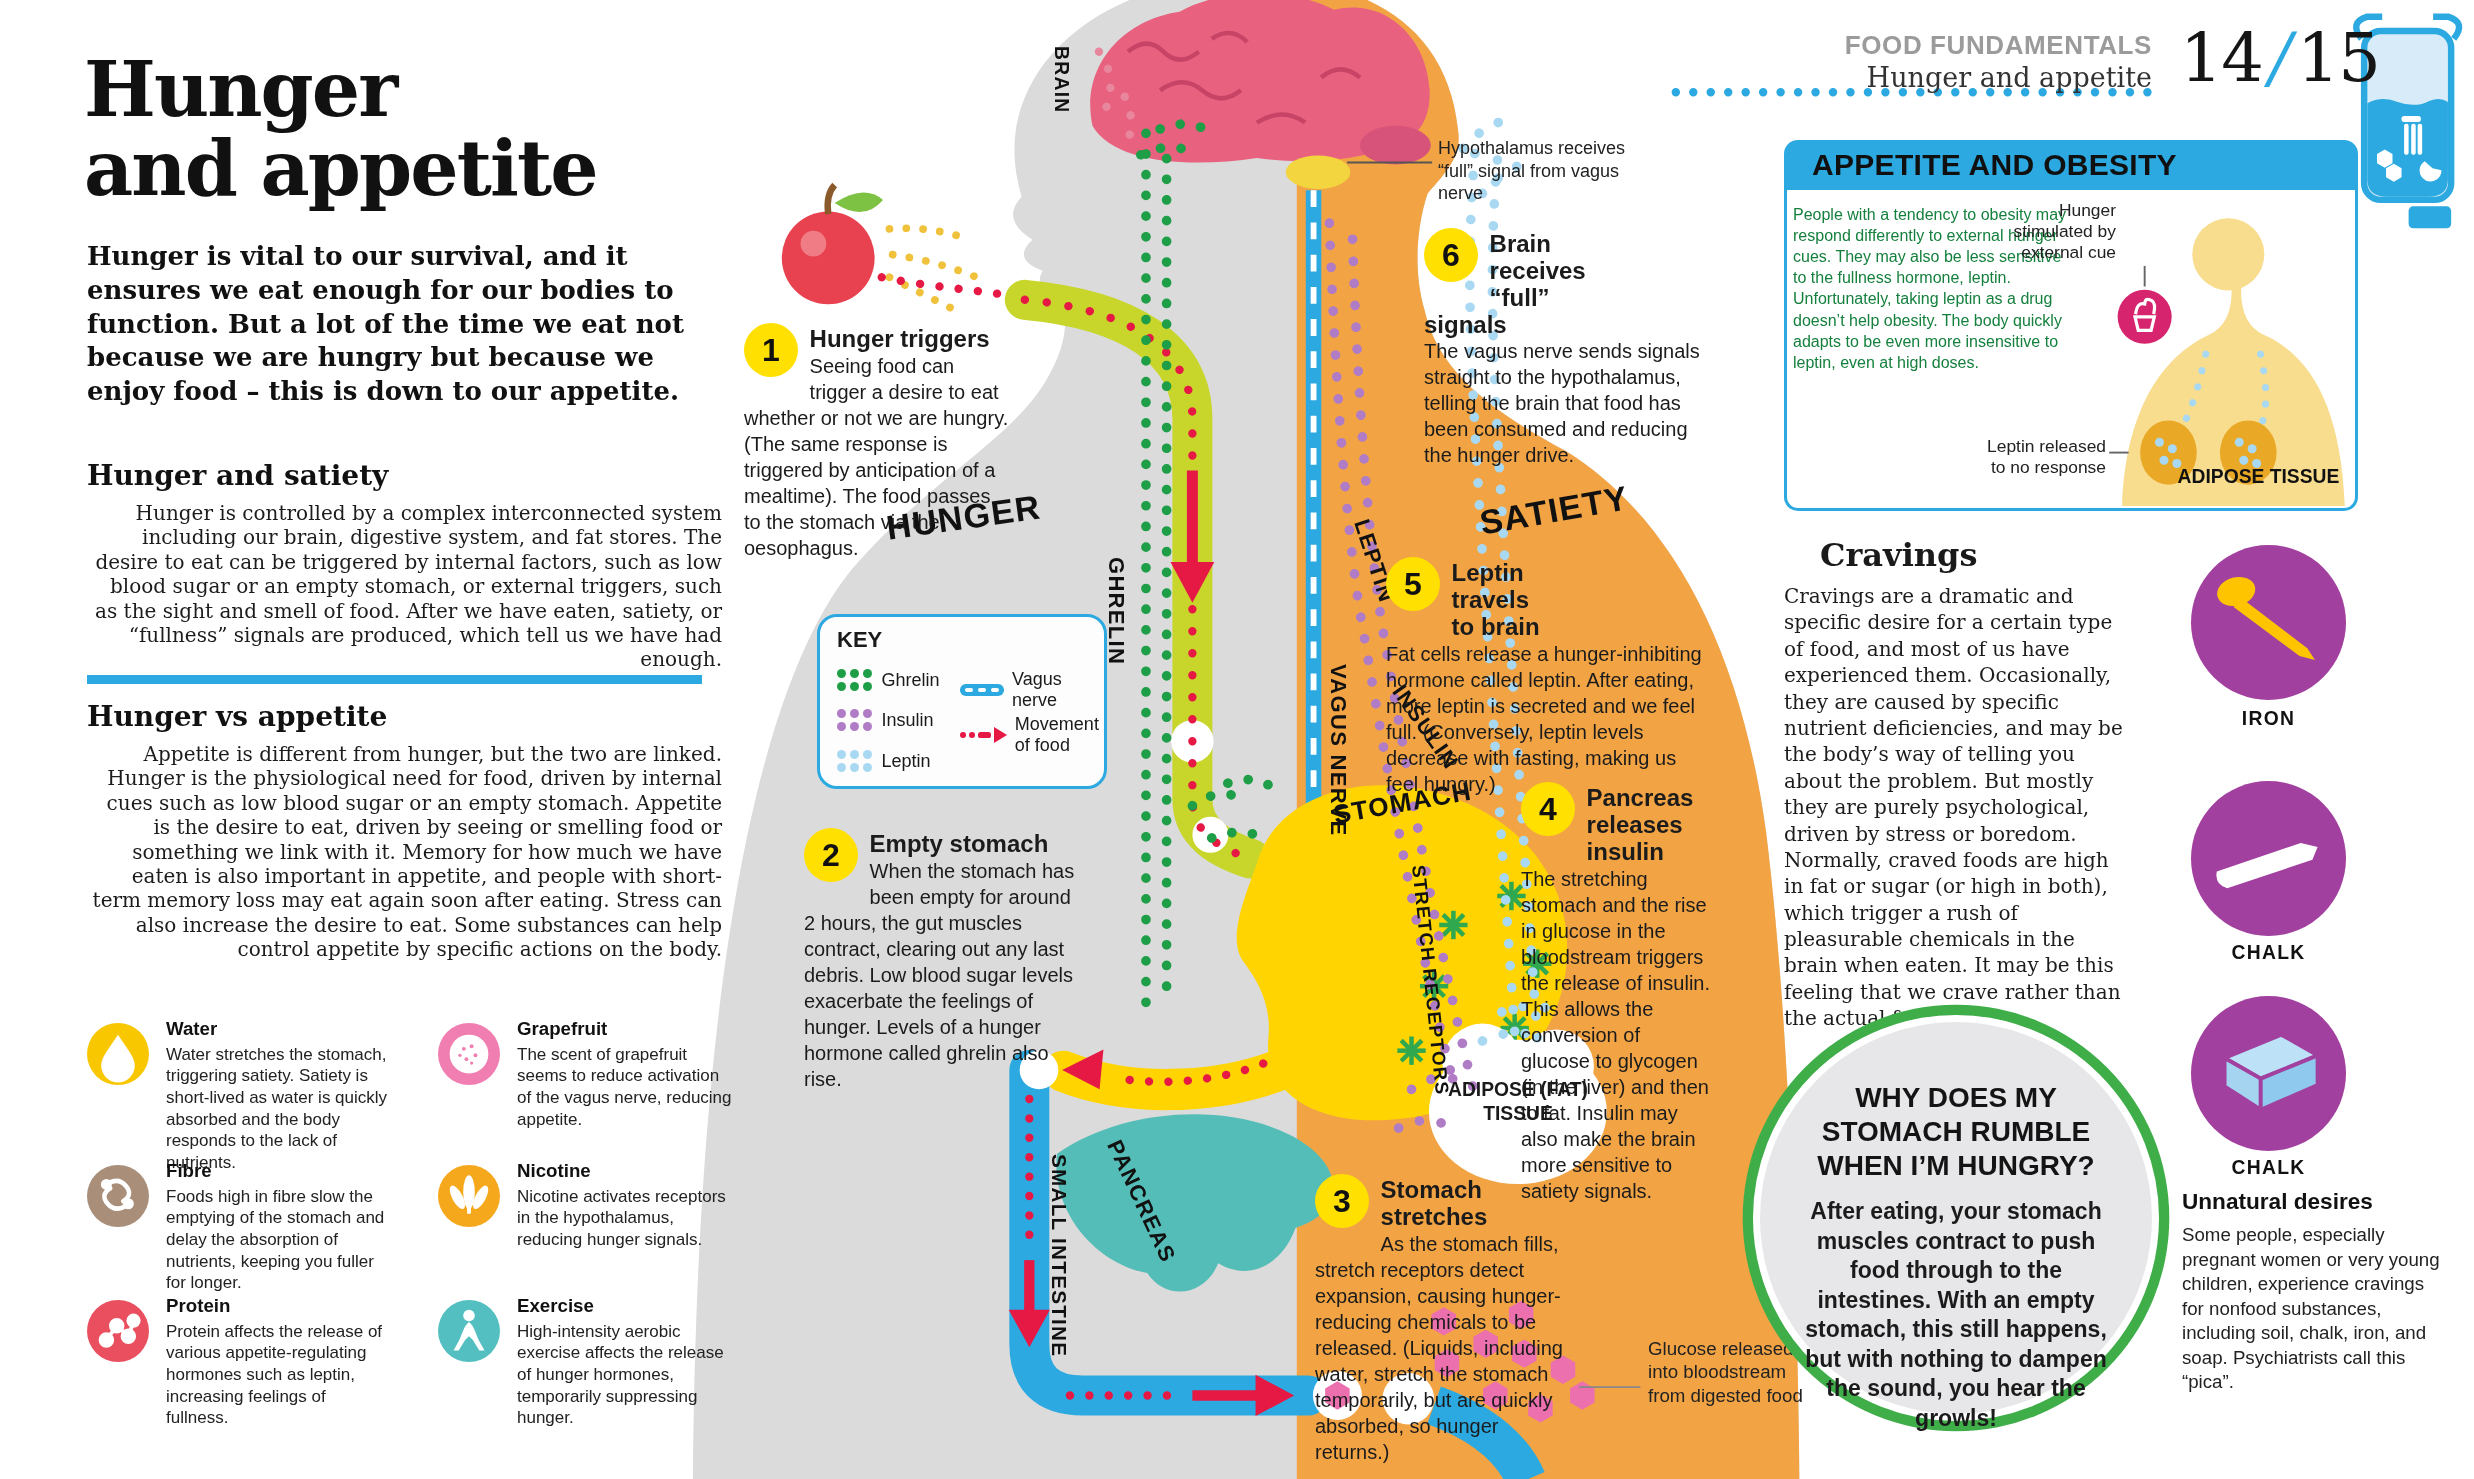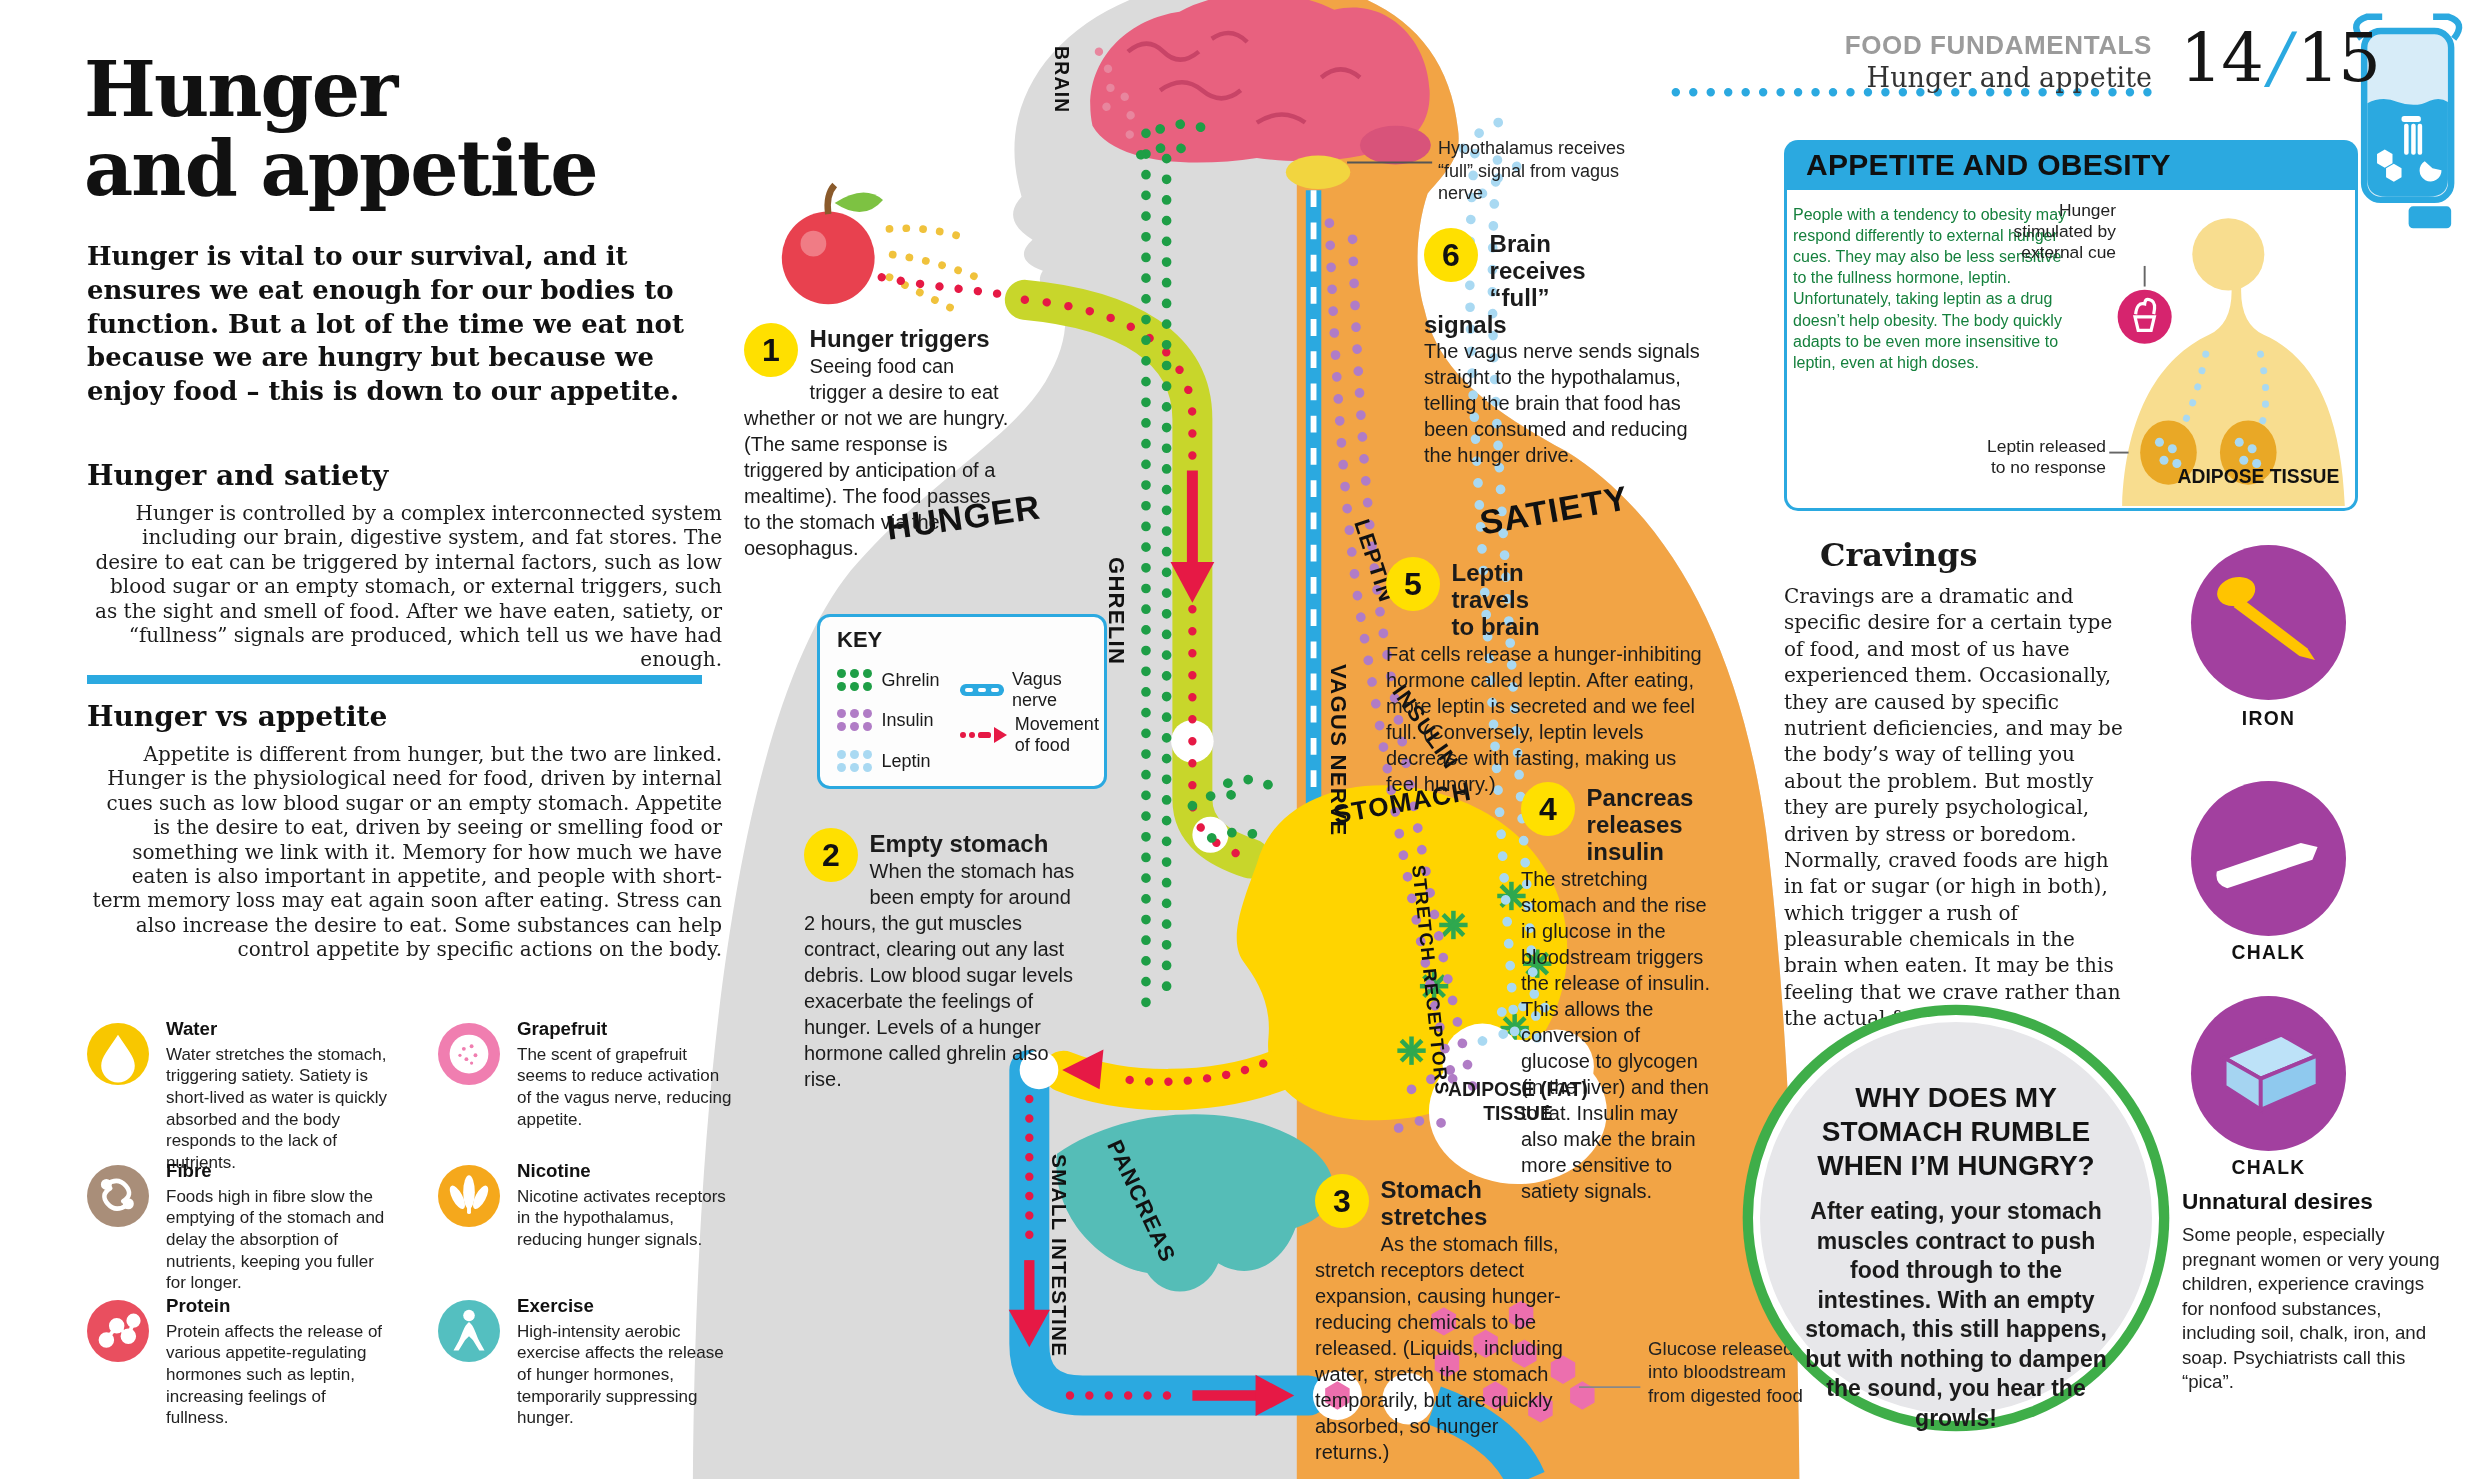--- a/index.html
+++ b/index.html
@@ -27,21 +27,21 @@
   .step .num{float:left;width:54px;height:54px;margin:1.3px 11.6px 3.9px 0;border-radius:50%;
              background:#FFE000;color:#111;font-size:32px;font-weight:bold;
              display:flex;align-items:center;justify-content:center;}
   .step .stitle{display:block;font-size:24px;font-weight:bold;line-height:1.12;padding-top:3.9px;}
   .vlabel{position:absolute;font-weight:bold;letter-spacing:1.3px;color:#111;white-space:nowrap;
           transform-origin:0 0;}
   .sidelabel{position:absolute;font-weight:bold;font-size:34px;letter-spacing:1.3px;color:#111;white-space:nowrap;}
   .callout{position:absolute;font-size:18px;line-height:1.25;color:#222;}
 
   .keybox{left:817px;top:614px;width:284px;height:169px;background:#fdfdfd;border:3.9px solid #2BA9E0;
-          border-radius:13px;}
+          border-radius:20px;}
   .keybox .ktitle{position:absolute;left:17px;top:10.3px;font-size:22px;font-weight:bold;}
   .krow{position:absolute;display:flex;align-items:center;gap:7.7px;font-size:18px;}
   .dots{display:grid;grid-template-columns:repeat(3,11px);grid-auto-rows:11px;gap:1.9px;}
   .dots i{width:9px;height:9px;border-radius:50%;display:block;}
   .vswatch{width:48px;height:11.6px;border-radius:5.8px;background:#2BA9E0;display:flex;align-items:center;
            justify-content:space-evenly;}
   .vswatch i{width:7.7px;height:4.5px;border-radius:1.9px;background:#fff;display:block;}
   .mv{display:flex;align-items:center;gap:3.2px;}
   .mv .d{width:5.8px;height:5.8px;border-radius:50%;background:#E61945;}
   .mv .bar{width:13px;height:5.8px;background:#E61945;border-radius:2.6px;}
@@ -51,21 +51,21 @@
   
   .kicker-wrap{left:1740px;top:30px;width:412px;text-align:right;}
   .kicker{font-size:26px;font-weight:bold;letter-spacing:0.6px;color:#9B9B9B;}
   .kicker-sub{font-family:"DejaVu Serif",serif;font-size:27px;color:#333;margin-top:1.3px;}
   .pagenum{left:2180px;top:19.3px;font-family:"DejaVu Serif",serif;font-size:67px;color:#151515;
            display:flex;gap:3.9px;letter-spacing:-1.3px;}
   .pagenum .slash{color:#2BA9E0;font-style:italic;padding:0 2.6px;}
 
   .obox{left:1784px;top:140px;width:574px;height:371px;}
   .obox .ohead{position:absolute;left:0;top:0;right:0;height:50px;background:#2BA9E0;
-               border-radius:14px 14px 0 0;display:flex;align-items:center;padding-left:22px;
+               border-radius:14px 14px 0 0;display:flex;align-items:center;padding-left:28px;
                font-size:30px;font-weight:bold;color:#101010;letter-spacing:0.3px;}
   .obox .obody{position:absolute;left:0;top:50px;right:0;bottom:0;background:#fff;
                border:3.9px solid #2BA9E0;border-top:none;border-radius:0 0 14px 14px;}
   .obox .otext{position:absolute;left:6px;top:14px;width:284px;font-size:16px;line-height:1.32;color:#15803d;}
   .obox .olabel{position:absolute;font-size:17.4px;line-height:1.2;color:#222;text-align:right;}
   .obox .oadipose{position:absolute;left:387px;top:276px;width:169px;font-size:19.3px;font-weight:bold;
                   text-align:center;color:#111;}
 
   .cravings-head{left:1784px;top:536px;font-family:"DejaVu Serif",serif;font-weight:bold;font-size:32px;margin-left:36px;}
   .cravings-body{left:1784px;top:583px;width:348px;font-family:"DejaVu Serif",serif;

